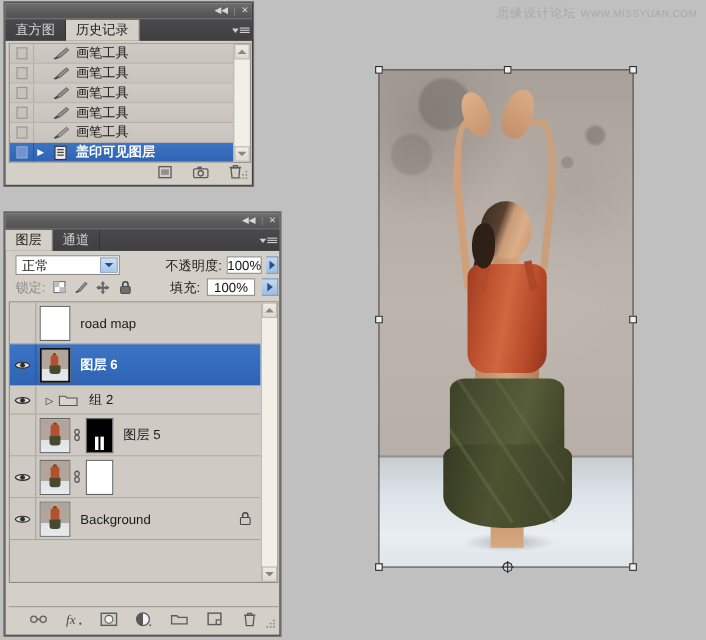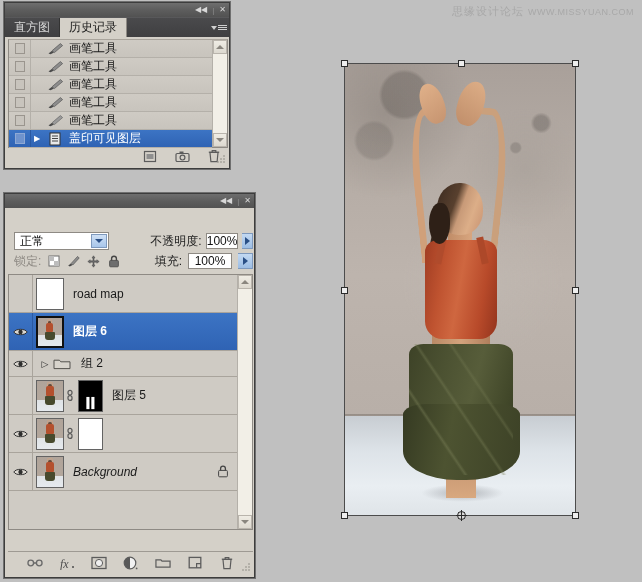--- a/index.html
+++ b/index.html
@@ -125,21 +125,21 @@
   }
   .hist-arrow {
     width: 12px; text-align: center;
     color: #111; font-size: 8px; line-height: 8px;
   }
   .hist-icon { width: 24px; display: flex; align-items: center; justify-content: center; }
   .hist-label {
     font-size: 12px; color: #181818;
     padding-left: 2px; white-space: nowrap;
   }
-  .hist-row.selected .hist-label { color: #fff; }
+  .hist-row.selected .hist-label { color: #fff; font-weight: bold; }
   .hist-row.selected .hist-arrow { color: #fff; }
   .hist-row.selected .hist-check { border-right-color: #2a59a2; }
   .hist-row.selected .hist-check i { border-color: #8fa9d4; background: #6f93cd; }
 
   
   .vscroll {
     width: 15px;
     background: #f2efe7;
     border-left: 1px solid #b4b0a9;
     display: flex;
@@ -272,21 +272,21 @@
     flex: none;
     position: relative;
     overflow: hidden;
   }
   .link-ico { width: 12px; display: flex; align-items: center; justify-content: center; }
   .layer-name {
     font-size: 12px; color: #1a1a1a;
     padding-left: 9px; white-space: nowrap;
   }
   .layer-row.selected .layer-name { color: #fff; font-weight: bold; }
-  .layer-name.italic { font-style: italic; }
+  .layer-name.italic { }
   .group-arrow {
     width: 14px; margin-left: 5px;
     color: #2a2a2a; font-size: 9px; text-align: center;
   }
   .folder-ico { width: 20px; display: flex; align-items: center; justify-content: center; }
   .lock-right { margin-left: auto; margin-right: 8px; display: flex; align-items: center; }
 
   
   .checker {
     width: 100%; height: 100%;
@@ -657,20 +657,35 @@
 </div>
 
 <div class="panel" id="layers-panel">
 
   <div class="panel-titlebar">
     <span class="tb-btn">◀◀</span>
     <span class="tb-sep">|</span>
     <span class="tb-btn">✕</span>
   </div>
 
+  <div class="panel-tabs">
+    <div class="tab active">图层</div>
+    <div class="tab">通道</div>
+    <div class="tab-filler"></div>
+    <div class="panel-menu">
+      <span class="menu-glyph">
+        <span class="caret"></span>
+        <span class="lines">
+            <i></i>
+            <i></i>
+            <i></i>
+          </span>
+      </span>
+    </div>
+  </div>
 
   <div id="layers-optbar">
     <div class="opt-row">
       <div class="blend-select">
         <span>正常</span>
         <span class="sel-arrow">
             <span></span>
           </span>
       </div>
       <span class="opt-label">不透明度:</span>

